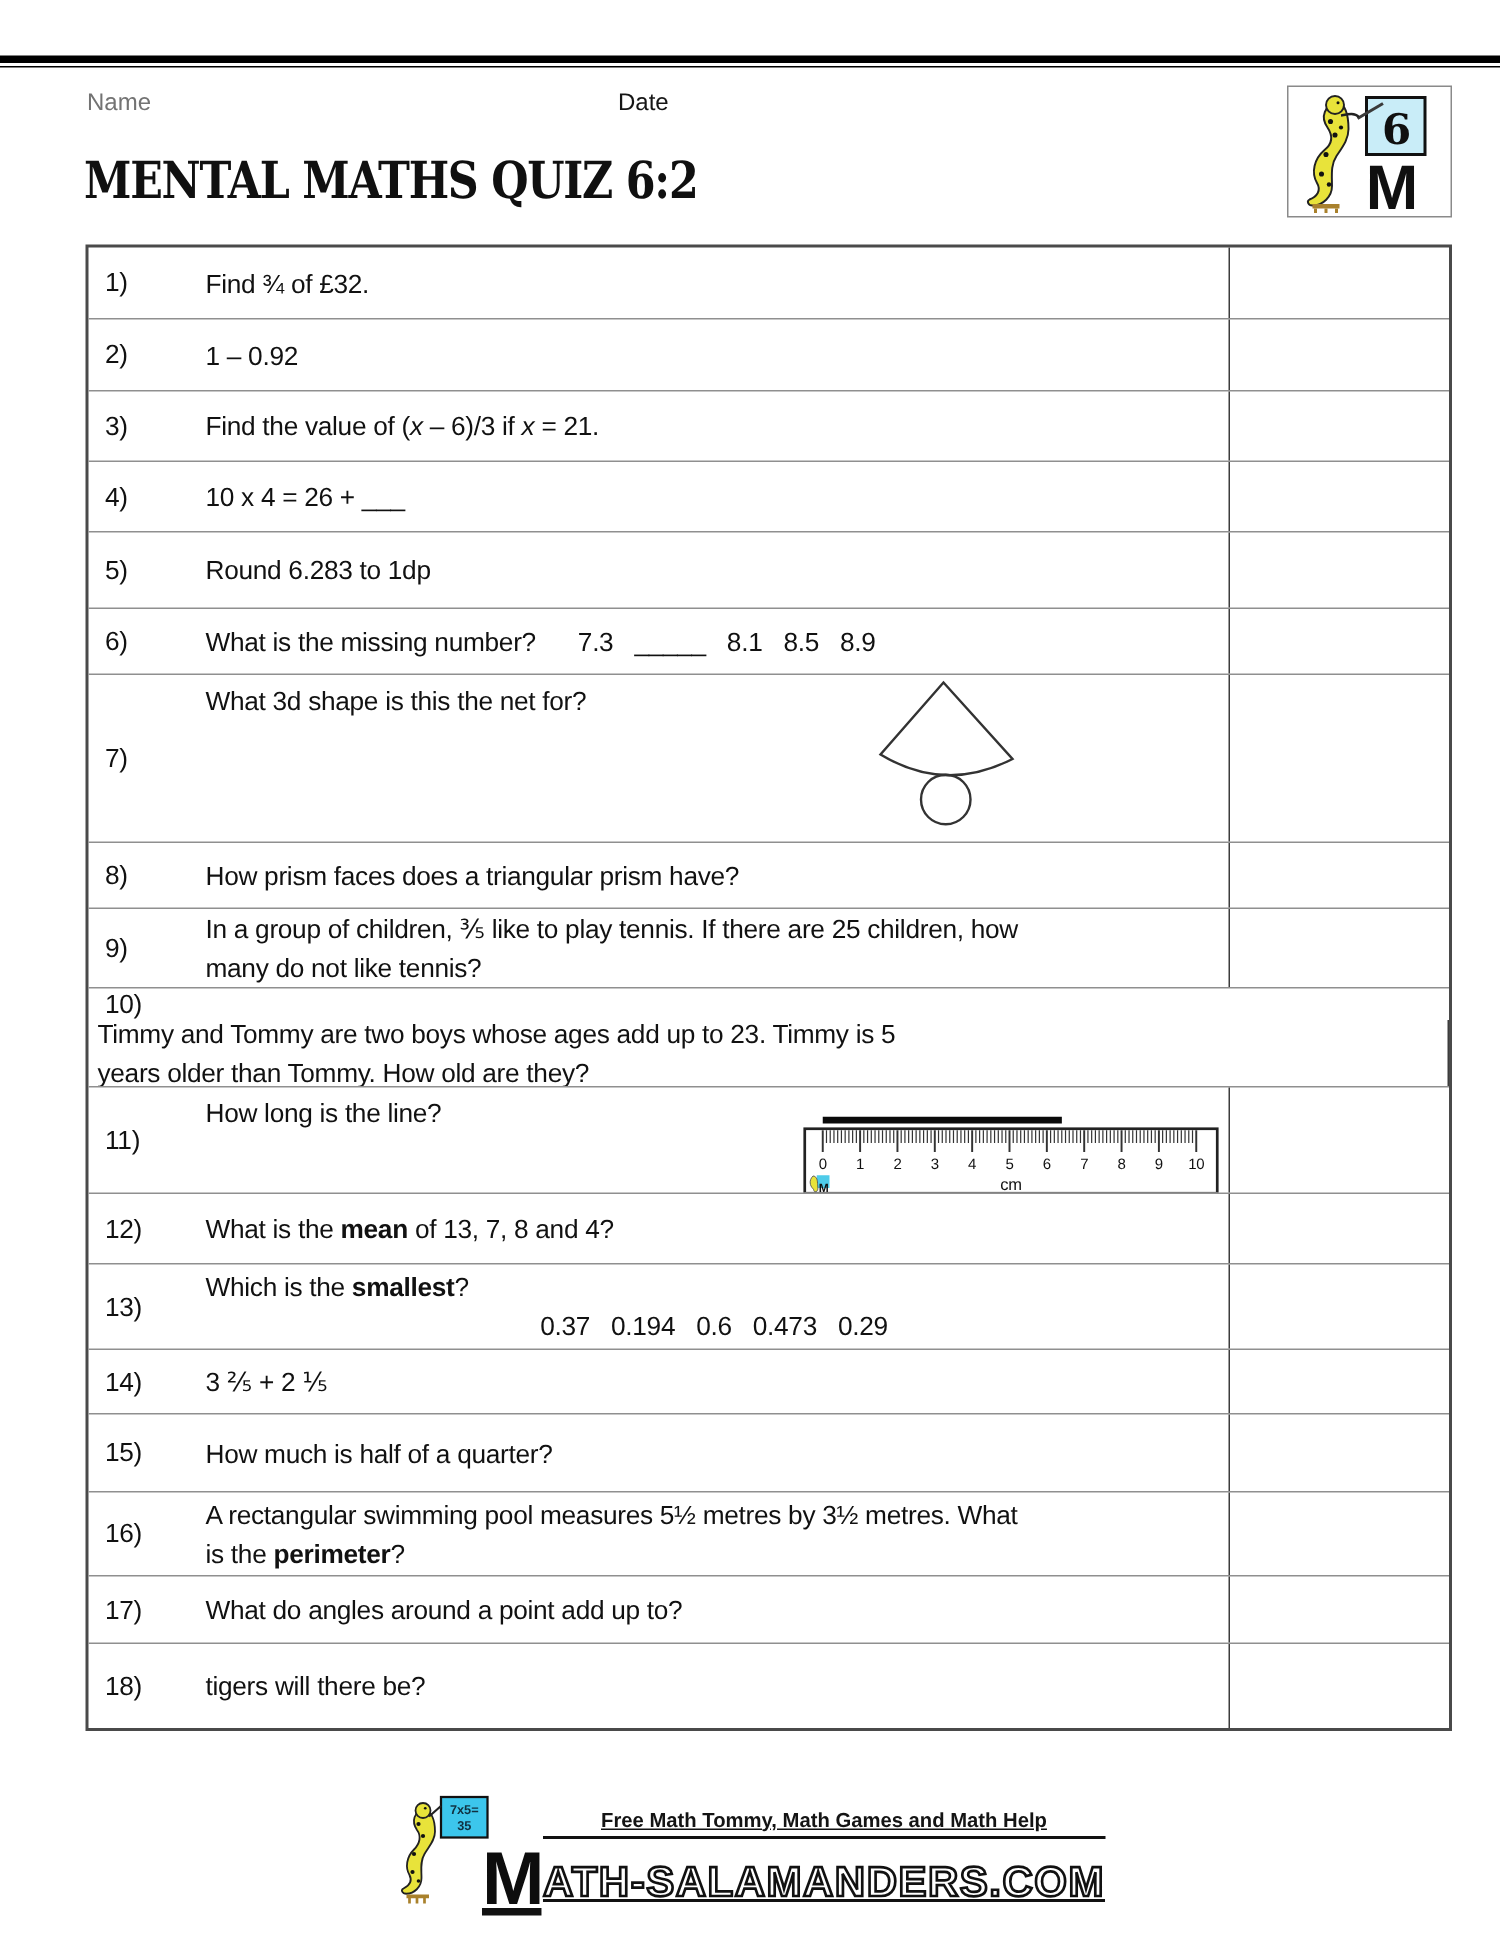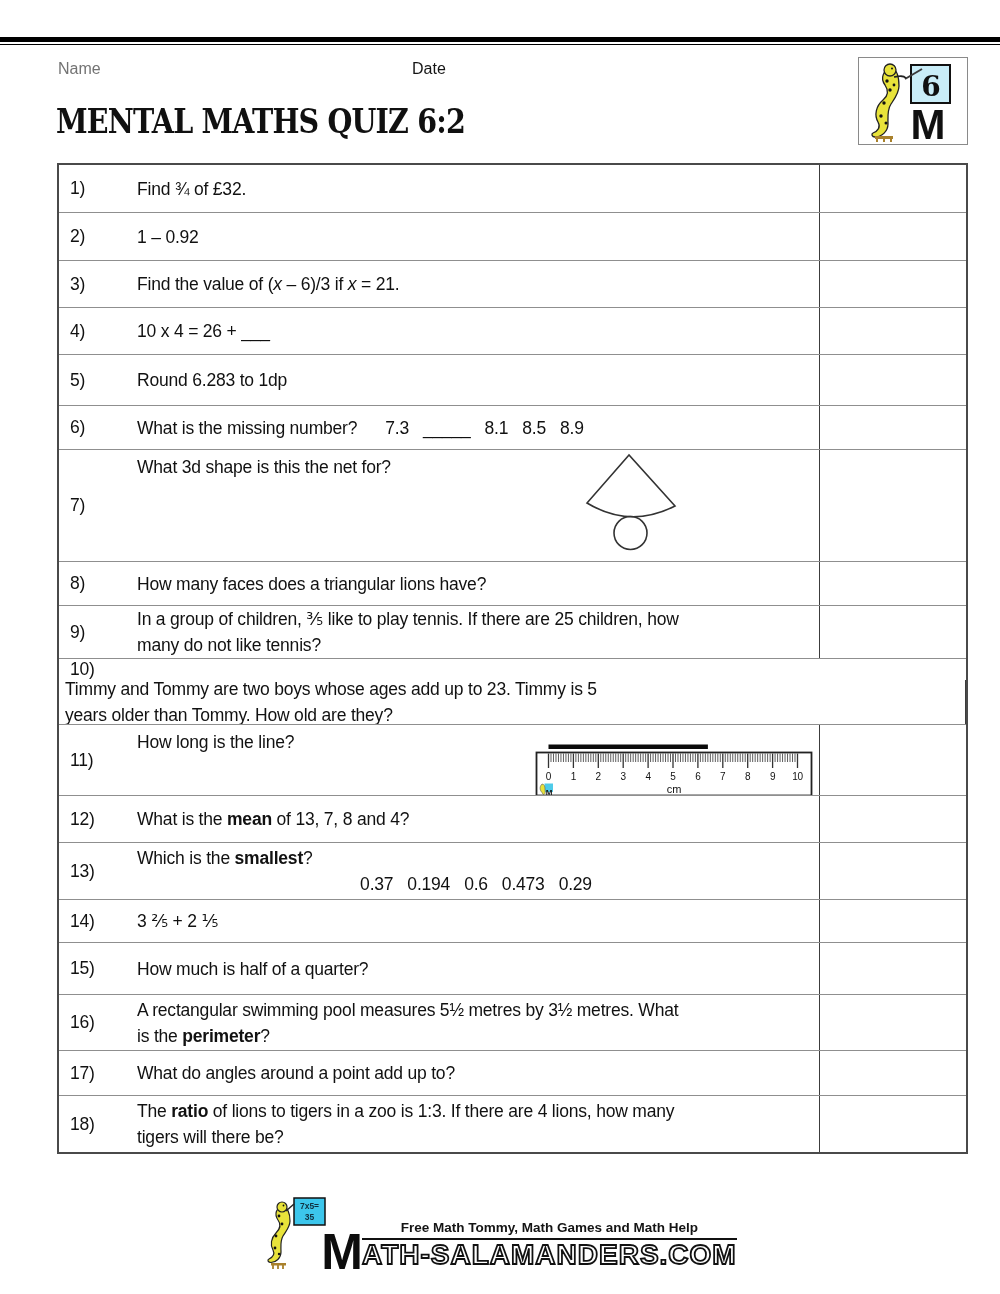--- a/index.html
+++ b/index.html
@@ -60,32 +60,32 @@
   .ruler-unit { font-size:11px; fill:#111; }
   .mini-m { font-size:8px; font-weight:700; fill:#111; }
   svg text { font-family:"Liberation Sans","DejaVu Sans",sans-serif; }
   .badge-six { font-family:"DejaVu Serif","Liberation Serif",serif; font-weight:700; font-size:28px; fill:#101010; }
   .badge-m   { font-weight:700; font-size:42px; fill:#101010; }
   .sign-text { font-size:8.5px; font-weight:700; fill:#103040; }
 
   
   .site-footer {
     position:absolute; left:0; top:1196px; width:1000px;
-    display:flex; justify-content:center; align-items:flex-end;
+    display:flex; justify-content:center; align-items:flex-end;text-decoration:underline;
   }
   .footer-col { display:flex; flex-direction:column; align-items:stretch; }
   .tagline { font-size:13.5px; font-weight:700; text-align:center; color:#141414; padding:0 4px 3px; }
   .tag-rule { height:2.5px; background:#111; }
   .wordmark-m {
     font-size:50px; font-weight:700; line-height:36px; color:#0d0d0d;
     letter-spacing:-2px; margin:0 1px 0 -6px;
   }
   .wordmark-rest {
     font-size:28px; font-weight:700; line-height:30px; letter-spacing:1px;
-    color:#fff; -webkit-text-stroke:1.8px #111; padding-top:0; white-space:nowrap;
+    color:#fff; -webkit-text-stroke:1.8px #111; padding-top:14px; white-space:nowrap;
   }
 </style>
 </head>
 <body>
 
 <div class="top-bar"></div>
 <div class="top-line"></div>
 <div class="name-label">Name</div>
 <div class="date-label">Date</div>
 <h1 class="page-title">MENTAL MATHS QUIZ 6:2</h1>
@@ -174,21 +174,21 @@
       <circle cx="47.5" cy="81" r="16.5" fill="none" stroke="#333" stroke-width="1.6"></circle>
     </svg>
   </div>
 </div>
     <div class="cell answer"></div>
   </div>
 
   <div class="qrow" style="height: 44px;">
     <div class="cell num">8)</div>
     <div class="cell question">
-        <div class="qline"><span>How many faces does a triangular lions have?</span></div>
+        <div class="qline"><span>How prism faces does a triangular prism have?</span></div>
       </div>
     <div class="cell answer"></div>
   </div>
 
   <div class="qrow" style="height: 53px;">
     <div class="cell num">9)</div>
     <div class="cell question">
         <div class="qline"><span>In a group of children, ⅗ like to play tennis. If there are 25 children, how</span></div>
         <div class="qline"><span>many do not like tennis?</span></div>
       </div>
@@ -386,21 +386,20 @@
     <div class="cell num">17)</div>
     <div class="cell question">
         <div class="qline"><span>What do angles around a point add up to?</span></div>
       </div>
     <div class="cell answer"></div>
   </div>
 
   <div class="qrow" style="height: 57px;">
     <div class="cell num">18)</div>
     <div class="cell question">
-        <div class="qline"><span>The </span><span class="b">ratio</span><span> of lions to tigers in a zoo is 1:3. If there are 4 lions, how many</span></div>
         <div class="qline"><span>tigers will there be?</span></div>
       </div>
     <div class="cell answer"></div>
   </div>
 </div>
 
 <div class="site-footer">
   <svg width="64" height="74" viewBox="0 0 64 74">
     <rect x="31" y="2" width="31" height="27" fill="#3cc6ec" stroke="#111" stroke-width="1.5"></rect>
     <text x="46.5" y="13" text-anchor="middle" class="sign-text">7x5=</text>

